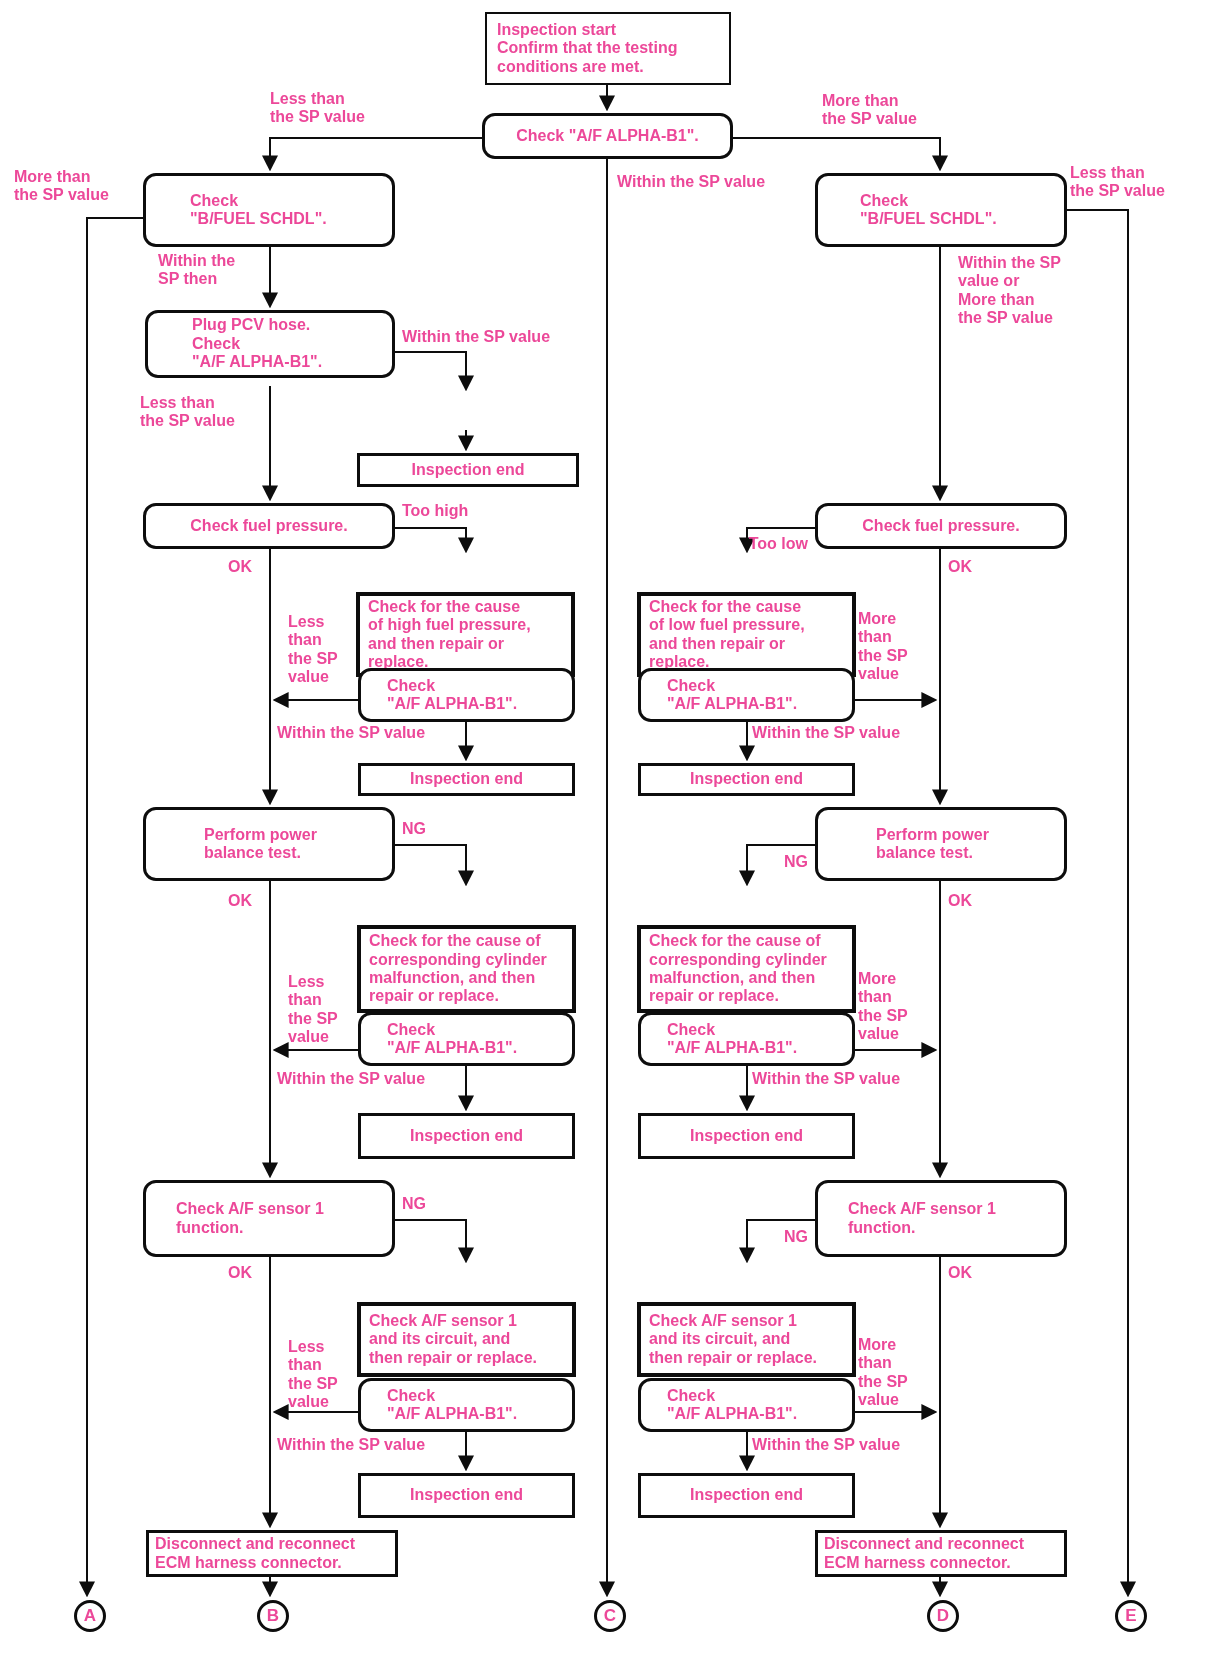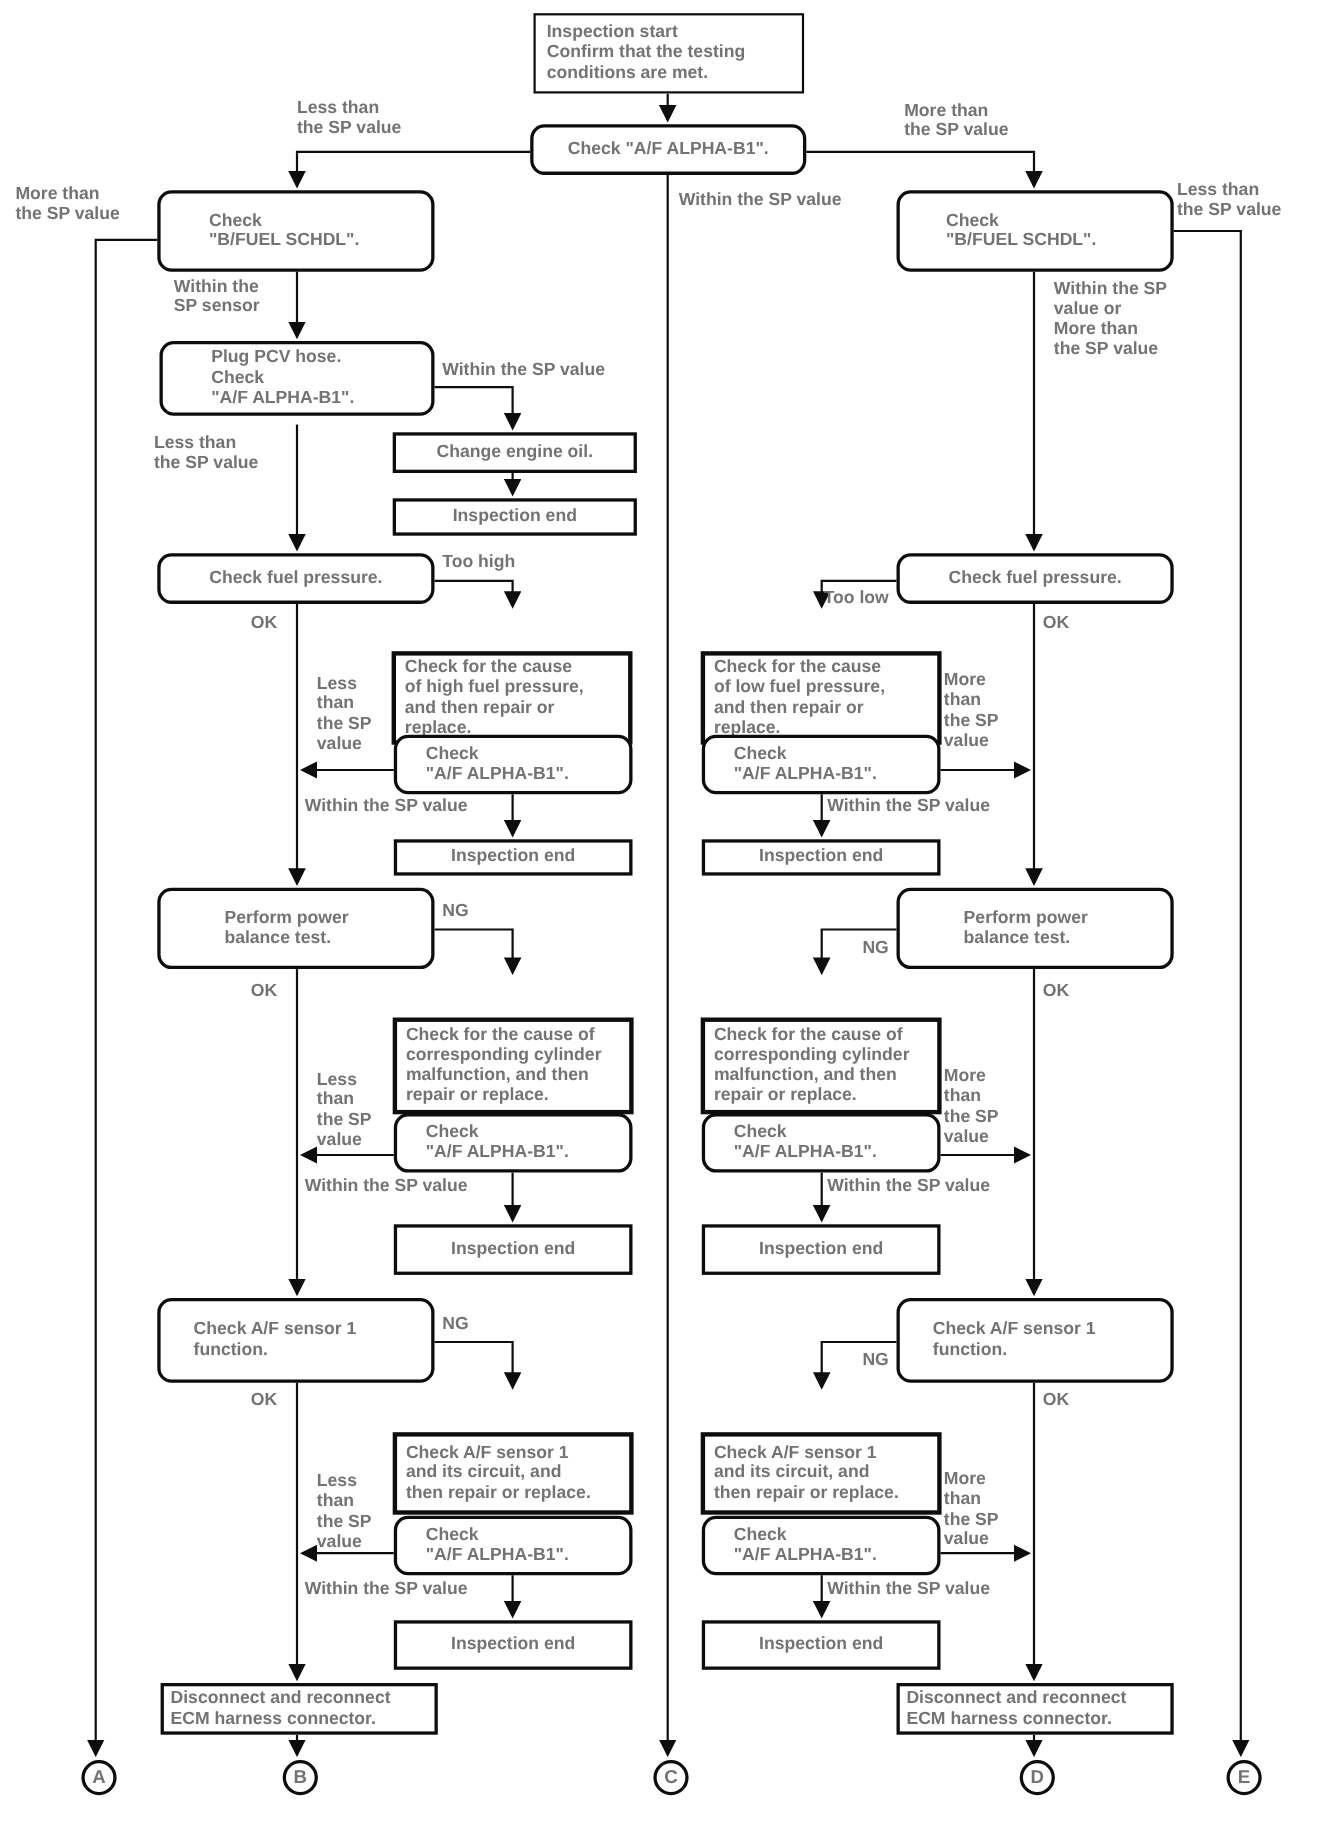--- a/index.html
+++ b/index.html
@@ -1,19 +1,19 @@
 <!DOCTYPE html>
 <html><head>
 <meta charset="utf-8">
 <style>
   html,body{margin:0;padding:0;background:#ffffff;}
   #stage{
     position:relative;width:1216px;height:1660px;background:#ffffff;
     font-family:"Liberation Sans","DejaVu Sans",sans-serif;
-    color:#737373;font-weight:bold;font-size:16px;line-height:1.15;
+    color:#ec4899;font-weight:bold;font-size:16px;line-height:1.15;
   }
   #wires{position:absolute;left:0;top:0;width:1216px;height:1660px;}
   .box{
     position:absolute;box-sizing:border-box;background:#fff;
     display:flex;flex-direction:column;justify-content:center;
     white-space:pre-line;z-index:2;
   }
   .r{border:3px solid #0d0d0d;border-radius:13px;}   
   .s{border:3px solid #0d0d0d;}                      
   .s2{border:2px solid #0d0d0d;}                     
@@ -100,34 +100,33 @@
 the SP value</div>
   <div class="lbl" style="left:1070px;top:164px;">Less than
 the SP value</div>
 
   <div class="box r" style="left:143px;top:173px;width:252px;height:74px;padding-left:44px;">Check
 "B/FUEL SCHDL".</div>
   <div class="box r" style="left:815px;top:173px;width:252px;height:74px;padding-left:42px;">Check
 "B/FUEL SCHDL".</div>
 
   <div class="lbl" style="left:158px;top:252px;">Within the
-SP sensor</div>
+SP then</div>
   <div class="lbl" style="left:958px;top:254px;">Within the SP
 value or
 More than
 the SP value</div>
 
   <div class="box r" style="left:145px;top:310px;width:250px;height:68px;padding-left:44px;">Plug PCV hose.
 Check
 "A/F ALPHA-B1".</div>
   <div class="lbl" style="left:402px;top:328px;">Within the SP value</div>
   <div class="lbl" style="left:140px;top:394px;">Less than
 the SP value</div>
 
-  <div class="box s ctr" style="left:357px;top:393px;width:222px;height:37px;">Change engine oil.</div>
   <div class="box s ctr" style="left:357px;top:453px;width:222px;height:34px;">Inspection end</div>
 
   <div class="box r ctr" style="left:143px;top:503px;width:252px;height:46px;">Check fuel pressure.</div>
   <div class="box r ctr" style="left:815px;top:503px;width:252px;height:46px;">Check fuel pressure.</div>
 
   <div class="lbl" style="left:402px;top:502px;">Too high</div>
   <div class="lbl rt" style="left:702px;top:502px;width:106px;">Too low</div>
   <div class="lbl" style="left:228px;top:558px;">OK</div>
   <div class="lbl" style="left:948px;top:558px;">OK</div>
 

